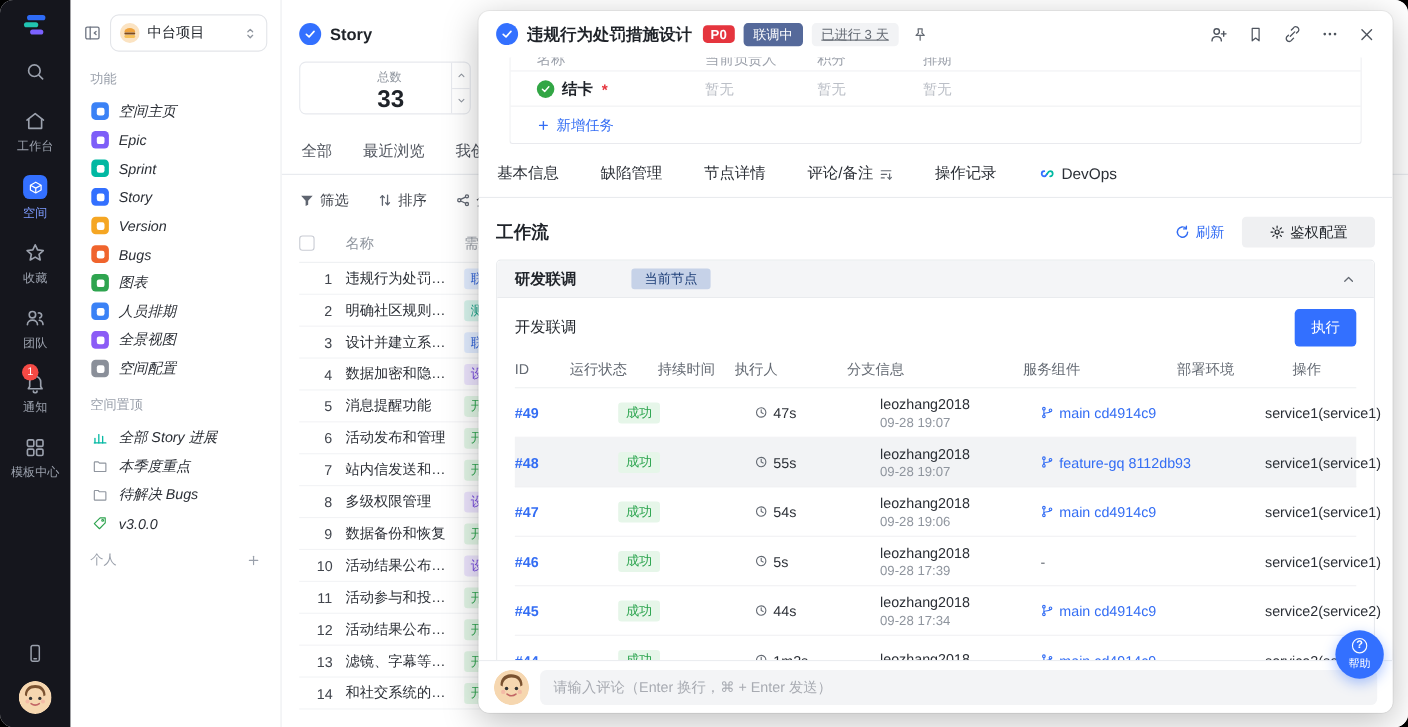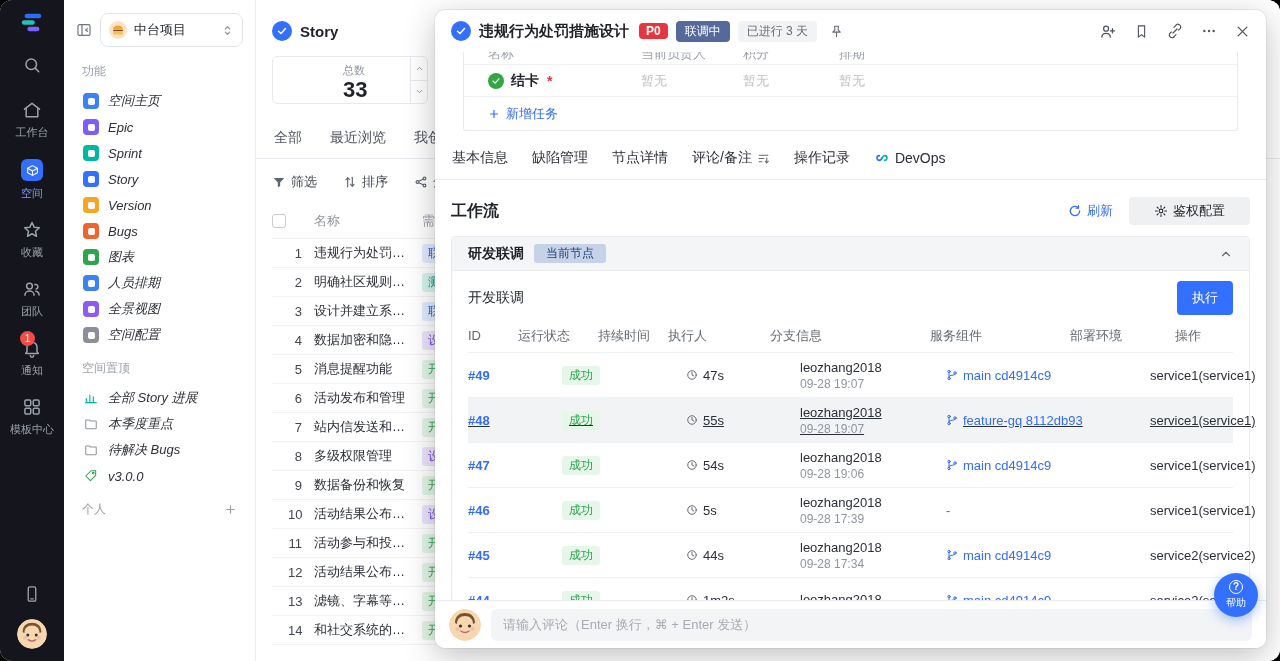--- a/index.html
+++ b/index.html
@@ -64,62 +64,62 @@
   .chip-teal { background:#d7f4ec; color:#0c9c80; }
   .chip-purple { background:#ece4fd; color:#7a4fe0; }
   .chip-green { background:#e2f6e6; color:#2ea44f; }
 
   
   .drawer { position:absolute; left:435px; top:10px; right:14px; bottom:13px; background:#fff; border-radius:10px; box-shadow:0 8px 32px rgba(0,0,0,.25), 0 0 0 1px rgba(0,0,0,.05); z-index:5; overflow:hidden; }
   .dw-header { height:42px; display:flex; align-items:center; padding:0 16px; gap:8px; }
   .dw-title { font-size:15px; font-weight:700; color:#1f2329; margin-right:2px; }
   .chip-p0 { background:#e5353e; color:#fff; font-size:12px; font-weight:700; padding:1px 7px; border-radius:4px; cursor:pointer; }
   .chip-stdark { background:#55699a; color:#fff; font-size:12px; padding:2px 9px; border-radius:4px; cursor:pointer; }
-  .chip-elapsed { background:#f2f3f5; color:#646a73; font-size:12px; padding:2px 9px; border-radius:4px; }
+  .chip-elapsed { background:#f2f3f5; color:#646a73; font-size:12px; padding:2px 9px; border-radius:4px;text-decoration:underline; }
   .dw-pin { color:#646a73; margin-left:4px; cursor:pointer; }
   .dw-actions { margin-left:auto; display:flex; align-items:center; gap:18px; color:#4e545e; }
   .dw-actions > * { cursor:pointer; }
   .dw-content { position:absolute; left:0; right:0; top:42px; bottom:48px; overflow:hidden; }
 
   .subtask-wrap { margin:0 28px; border:1px solid #e9eaee; border-top:none; border-radius:0 0 3px 3px; }
   .st-grid { display:grid; grid-template-columns:153px 102px 96px 1fr; align-items:center; padding:0 24px; }
   .st-head { height:12px; overflow:hidden; color:#9ca1ab; font-size:13px; }
   .st-head span { transform:translateY(-7px); display:block; }
   .st-row { height:32px; border-top:1px solid #f0f1f3; font-size:13px; }
   .st-name { display:flex; align-items:center; gap:7px; font-weight:700; color:#1f2329; font-size:14px; }
   .req-star { color:#e5353e; margin-left:1px; }
   .st-empty { color:#bbbfc7; }
   .st-add { height:34px; border-top:1px solid #f0f1f3; display:flex; align-items:center; gap:6px; padding:0 24px; color:#336df4; font-size:13px; cursor:pointer; }
 
-  .dw-tabs { display:flex; gap:22px; padding:0 16px; margin-top:8px; border-bottom:1px solid #e9ebee; }
+  .dw-tabs { display:flex; gap:36px; padding:0 16px; margin-top:8px; border-bottom:1px solid #e9ebee; }
   .dw-tab { display:flex; align-items:center; gap:5px; padding:10px 1px 12px; font-size:14px; color:#2b2f36; position:relative; cursor:pointer; }
   .dw-tab .t-ic { display:none; color:#646a73; }
   .dw-tab.tabicon-sort .t-ic.sort { display:flex; }
   .dw-tab.tabicon-devops .t-ic.devops { display:flex; }
 
   .wf-head { display:flex; align-items:center; padding:17px 16px 11px; }
   .wf-title { font-size:16px; font-weight:700; color:#1f2329; }
   .wf-right { margin-left:auto; display:flex; align-items:center; gap:16px; }
   .wf-refresh { display:flex; align-items:center; gap:5px; color:#336df4; font-size:13px; cursor:pointer; }
   .wf-auth { display:flex; align-items:center; gap:5px; background:#eff0f2; border-radius:4px; height:28px; padding:0 25px; font-size:13px; color:#1f2329; cursor:pointer; }
 
   .stage { margin:0 16px; border:1px solid #e9ebee; border-radius:4px; }
-  .stage-bar { height:34px; background:#f4f5f7; display:flex; align-items:center; padding:0 16px; border-bottom:1px solid #e9ebee; border-radius:4px 4px 0 0; cursor:pointer; }
+  .stage-bar { height:34px; background:#f4f5f7; display:flex; align-items:center; padding:0 16px; border-bottom:1px solid #e9ebee; border-radius:4px 4px 0 0; cursor:pointer;gap:40px; }
   .stage-name { font-size:14px; font-weight:700; color:#1f2329; }
   .stage-chip { background:#c6d2e8; color:#1d3e77; font-size:12px; padding:1px 12px; border-radius:3px; margin-left:10px; }
   .stage-bar .chev { margin-left:auto; color:#646a73; }
   .stage-body { padding:10px 16px 0; }
   .job-row { display:flex; align-items:center; height:34px; }
   .job-name { font-size:14px; color:#1f2329; }
   .exec-btn { margin-left:auto; background:#3370ff; color:#fff; font-size:13px; border:none; border-radius:4px; padding:8px 15px; cursor:pointer; }
 
   .runs-grid { display:grid; grid-template-columns:50px 80px 70px 102px 160px 140px 105px 58px; align-items:center; }
   .runs-head { height:34px; color:#646a73; font-size:13px; border-bottom:1px solid #eef0f2; margin-top:4px; }
   .run-row { min-height:45px; border-bottom:1px solid #f0f1f3; font-size:13px; color:#2b2f36; cursor:pointer;gap:44px; }
-  .run-row.rowsel-true { background:#f2f3f5;text-decoration:underline; }
+  .run-row.rowsel-true { background:#f2f3f5; }
   .run-id { color:#336df4; font-weight:600; }
   .run-status { display:inline-block; background:#e6f6e9; color:#2ba44e; font-size:12px; padding:1px 7px; border-radius:3px; justify-self:start; }
   .run-dur { display:flex; align-items:center; gap:5px; color:#2b2f36; }
   .run-dur svg { color:#646a73; }
   .run-user .u1 { color:#2b2f36; }
   .run-user .u2 { color:#8f959e; font-size:12px; margin-top:2px; }
   .run-branch { display:flex; align-items:center; gap:5px; color:#336df4; }
   .run-branch.branch-none { color:#646a73; }
   .clone-btn { background:#eaf0fe; color:#336df4; font-size:12px; border:none; border-radius:4px; padding:4px 11px; cursor:pointer; justify-self:start; }
 

